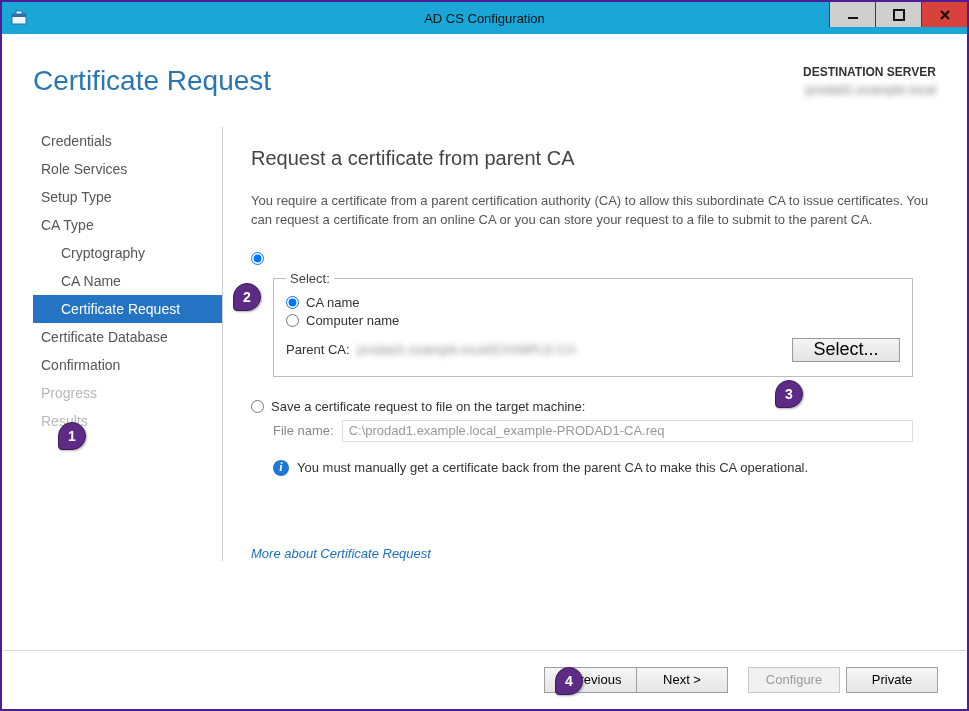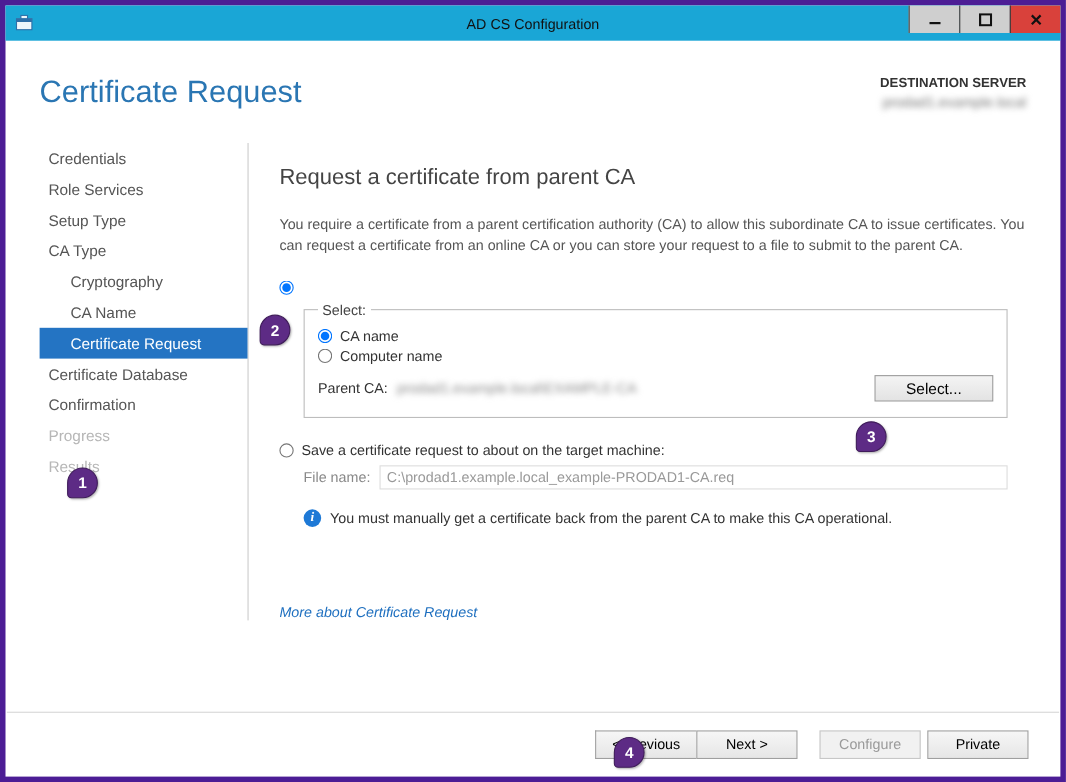--- a/index.html
+++ b/index.html
@@ -8,21 +8,21 @@
     background: #ffffff;
     width: 969px;
     height: 711px;
     overflow: hidden;
     position: relative;
   }
   .window {
     width: 969px;
     height: 711px;
     background: #ffffff;
-    border: 5px solid #4c1d95;
+    border: 2px solid #4c1d95;
     position: relative;
   }
   .titlebar {
     height: 32px;
     background: #1aa6d6;
     display: flex;
     align-items: center;
     position: relative;
   }
   .titlebar-icon {
@@ -153,21 +153,21 @@
   .parent-val {
     flex:1;
     color:#888;
     filter: blur(3px);
     white-space:nowrap; overflow:hidden;
   }
   .select-btn {
     width: 108px; height:24px;
     background: linear-gradient(#f4f4f4,#e3e3e3);
     border:1px solid #9a9a9a;
-    font-size:14px;
+    font-size:18px;
     margin-left:14px;
     cursor: default;
   }
   .save-section { margin-top: 22px; }
   .file-row {
     display:flex; align-items:center;
     margin: 6px 0 0 22px;
     max-width: 640px;
     font-size:13px;
   }
@@ -324,21 +324,21 @@
           <div class="parent-row">
             <span class="lbl">Parent CA:</span>
             <span class="parent-val">prodad1.example.local\EXAMPLE-CA</span>
             <button class="select-btn">Select...</button>
           </div>
         </fieldset>
 
         <div class="save-section">
           <label class="radio-row">
             <input type="radio" name="mainopt" style="">
-            <span>Save a certificate request to about on the target machine:</span>
+            <span>Save a certificate request to file on the target machine:</span>
           </label>
           <div class="file-row">
             <span class="lbl">File name:</span>
             <input type="text" class="file-input" disabled="" value="C:\prodad1.example.local_example-PRODAD1-CA.req" style="">
           </div>
           <div class="info-row">
             <span class="info-icon">i</span>
             <span>You must manually get a certificate back from the parent CA to make this CA operational.</span>
           </div>
         </div>

